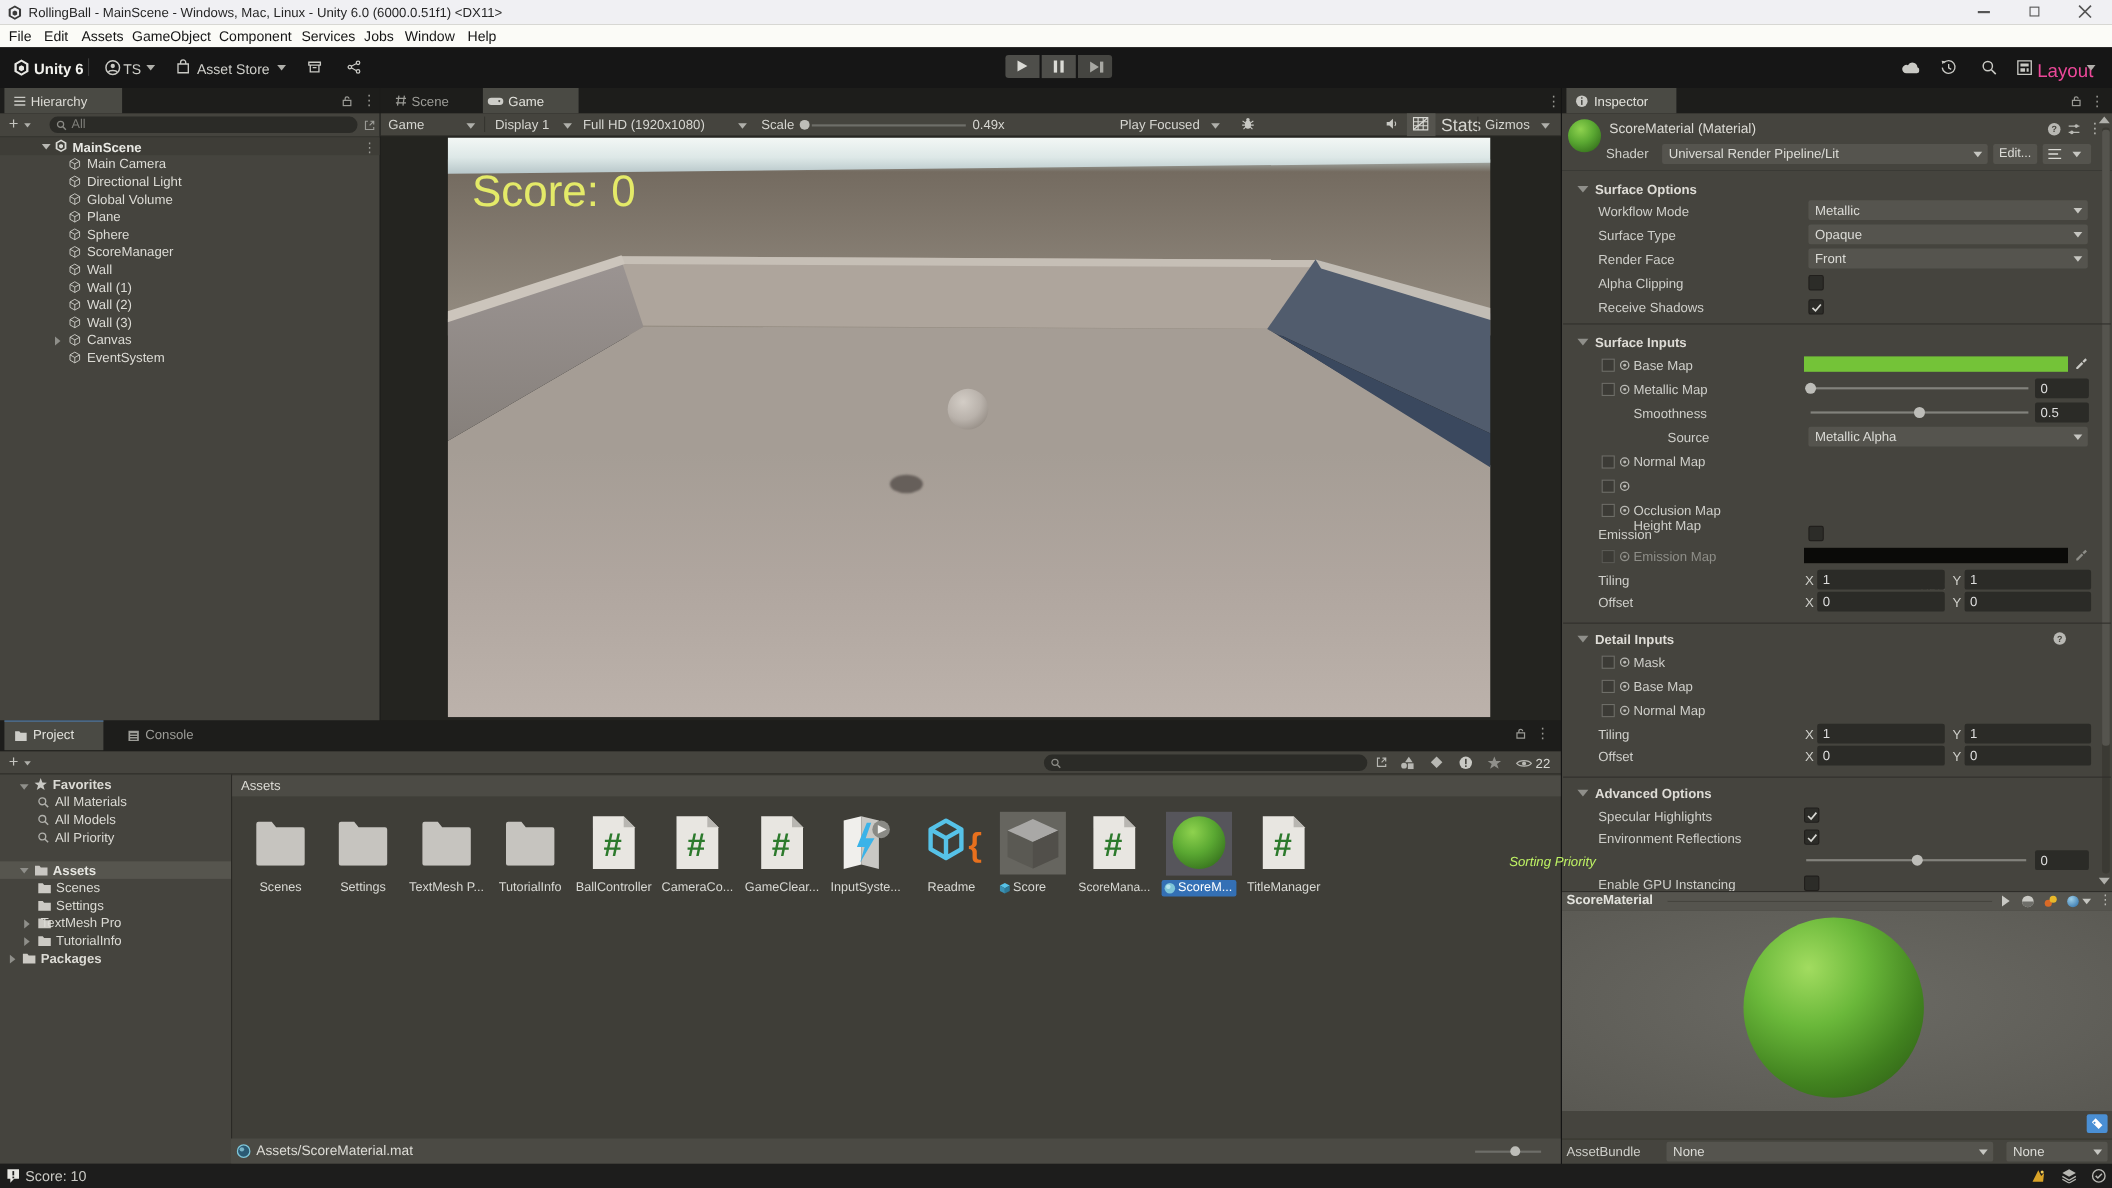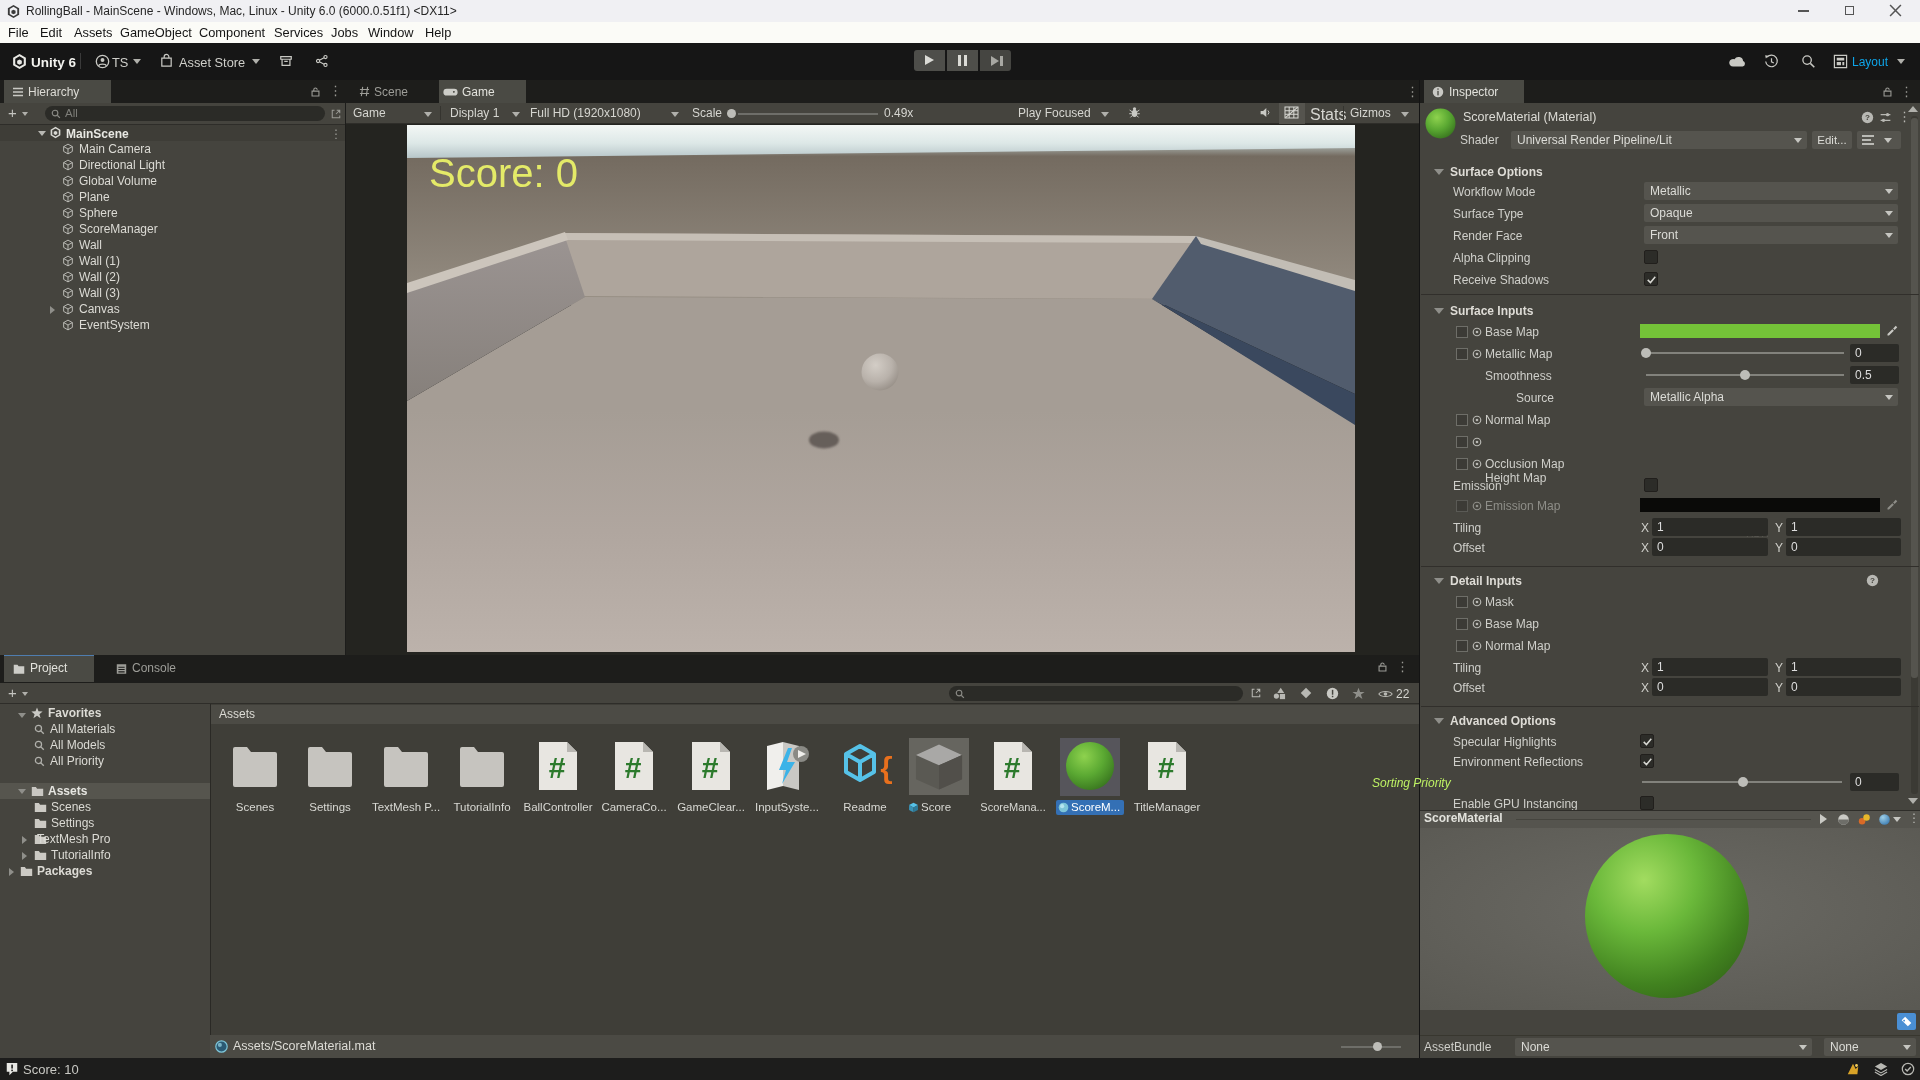--- a/index.html
+++ b/index.html
@@ -106,21 +106,21 @@
     <path fill="none" stroke="#c9c9c4" stroke-width="1.3" d="M8 4.5 V8.3 L10.5 9.6"></path>
   </svg>
 <svg class="abs" style="left:1801px; top:54px;" width="15" height="15" viewBox="0 0 16 16">
     <circle cx="6.5" cy="6.5" r="4.5" fill="none" stroke="#c9c9c4" stroke-width="1.4"></circle>
     <path stroke="#c9c9c4" stroke-width="1.6" d="M10 10 L14.2 14.2"></path>
   </svg>
 <svg class="abs" style="left:1833px; top:54px;" width="15" height="15" viewBox="0 0 16 16">
     <path fill="none" stroke="#c9c9c4" stroke-width="1.3" d="M1.5 1.5 h13 v13 h-13 z"></path>
     <path fill="#c9c9c4" d="M4 4 h8 v3 h-8 z M4 8.5 h4.5 v3.5 h-4.5 z M10 8.5 h2 v3.5 h-2 z"></path>
   </svg>
-<div class="txt" style="left:1852px; top:55px; font-size:12px; color:#0ea5e9;">Layout</div>
+<div class="txt" style="left:1852px; top:55px; font-size:17px; color:#ec4899;">Layout</div>
 <div class="abs" style="left:1897px; top:59px; width:0; height:0; border-left:4.5px solid transparent; border-right:4.5px solid transparent; border-top:5.5px solid #b0b0ab;"></div>
 
 <div class="abs" style="left:0; top:80px; width:345px; height:23px; background:#1d1d1b;"></div>
 <div class="tab" style="left:4px; top:80px; width:107px;"></div>
 <svg class="abs" style="left:12px; top:86px;" width="12" height="12" viewBox="0 0 12 12">
     <path stroke="#c9c9c4" stroke-width="1.3" d="M1 2.5 h10 M1 6 h10 M1 9.5 h10"></path>
   </svg>
 <div class="txt" style="left:28px; top:85px; font-size:12px; color:#dddcd6;">Hierarchy</div>
 <svg class="abs" style="left:310px; top:86px;" width="11" height="11" viewBox="0 0 16 16">
     <path fill="none" stroke="#9a9a95" stroke-width="1.6" d="M3 7.5 h10 v7 h-10 z M5.5 7 v-1.5 a2.5 2.5 0 0 1 5 0"></path>

